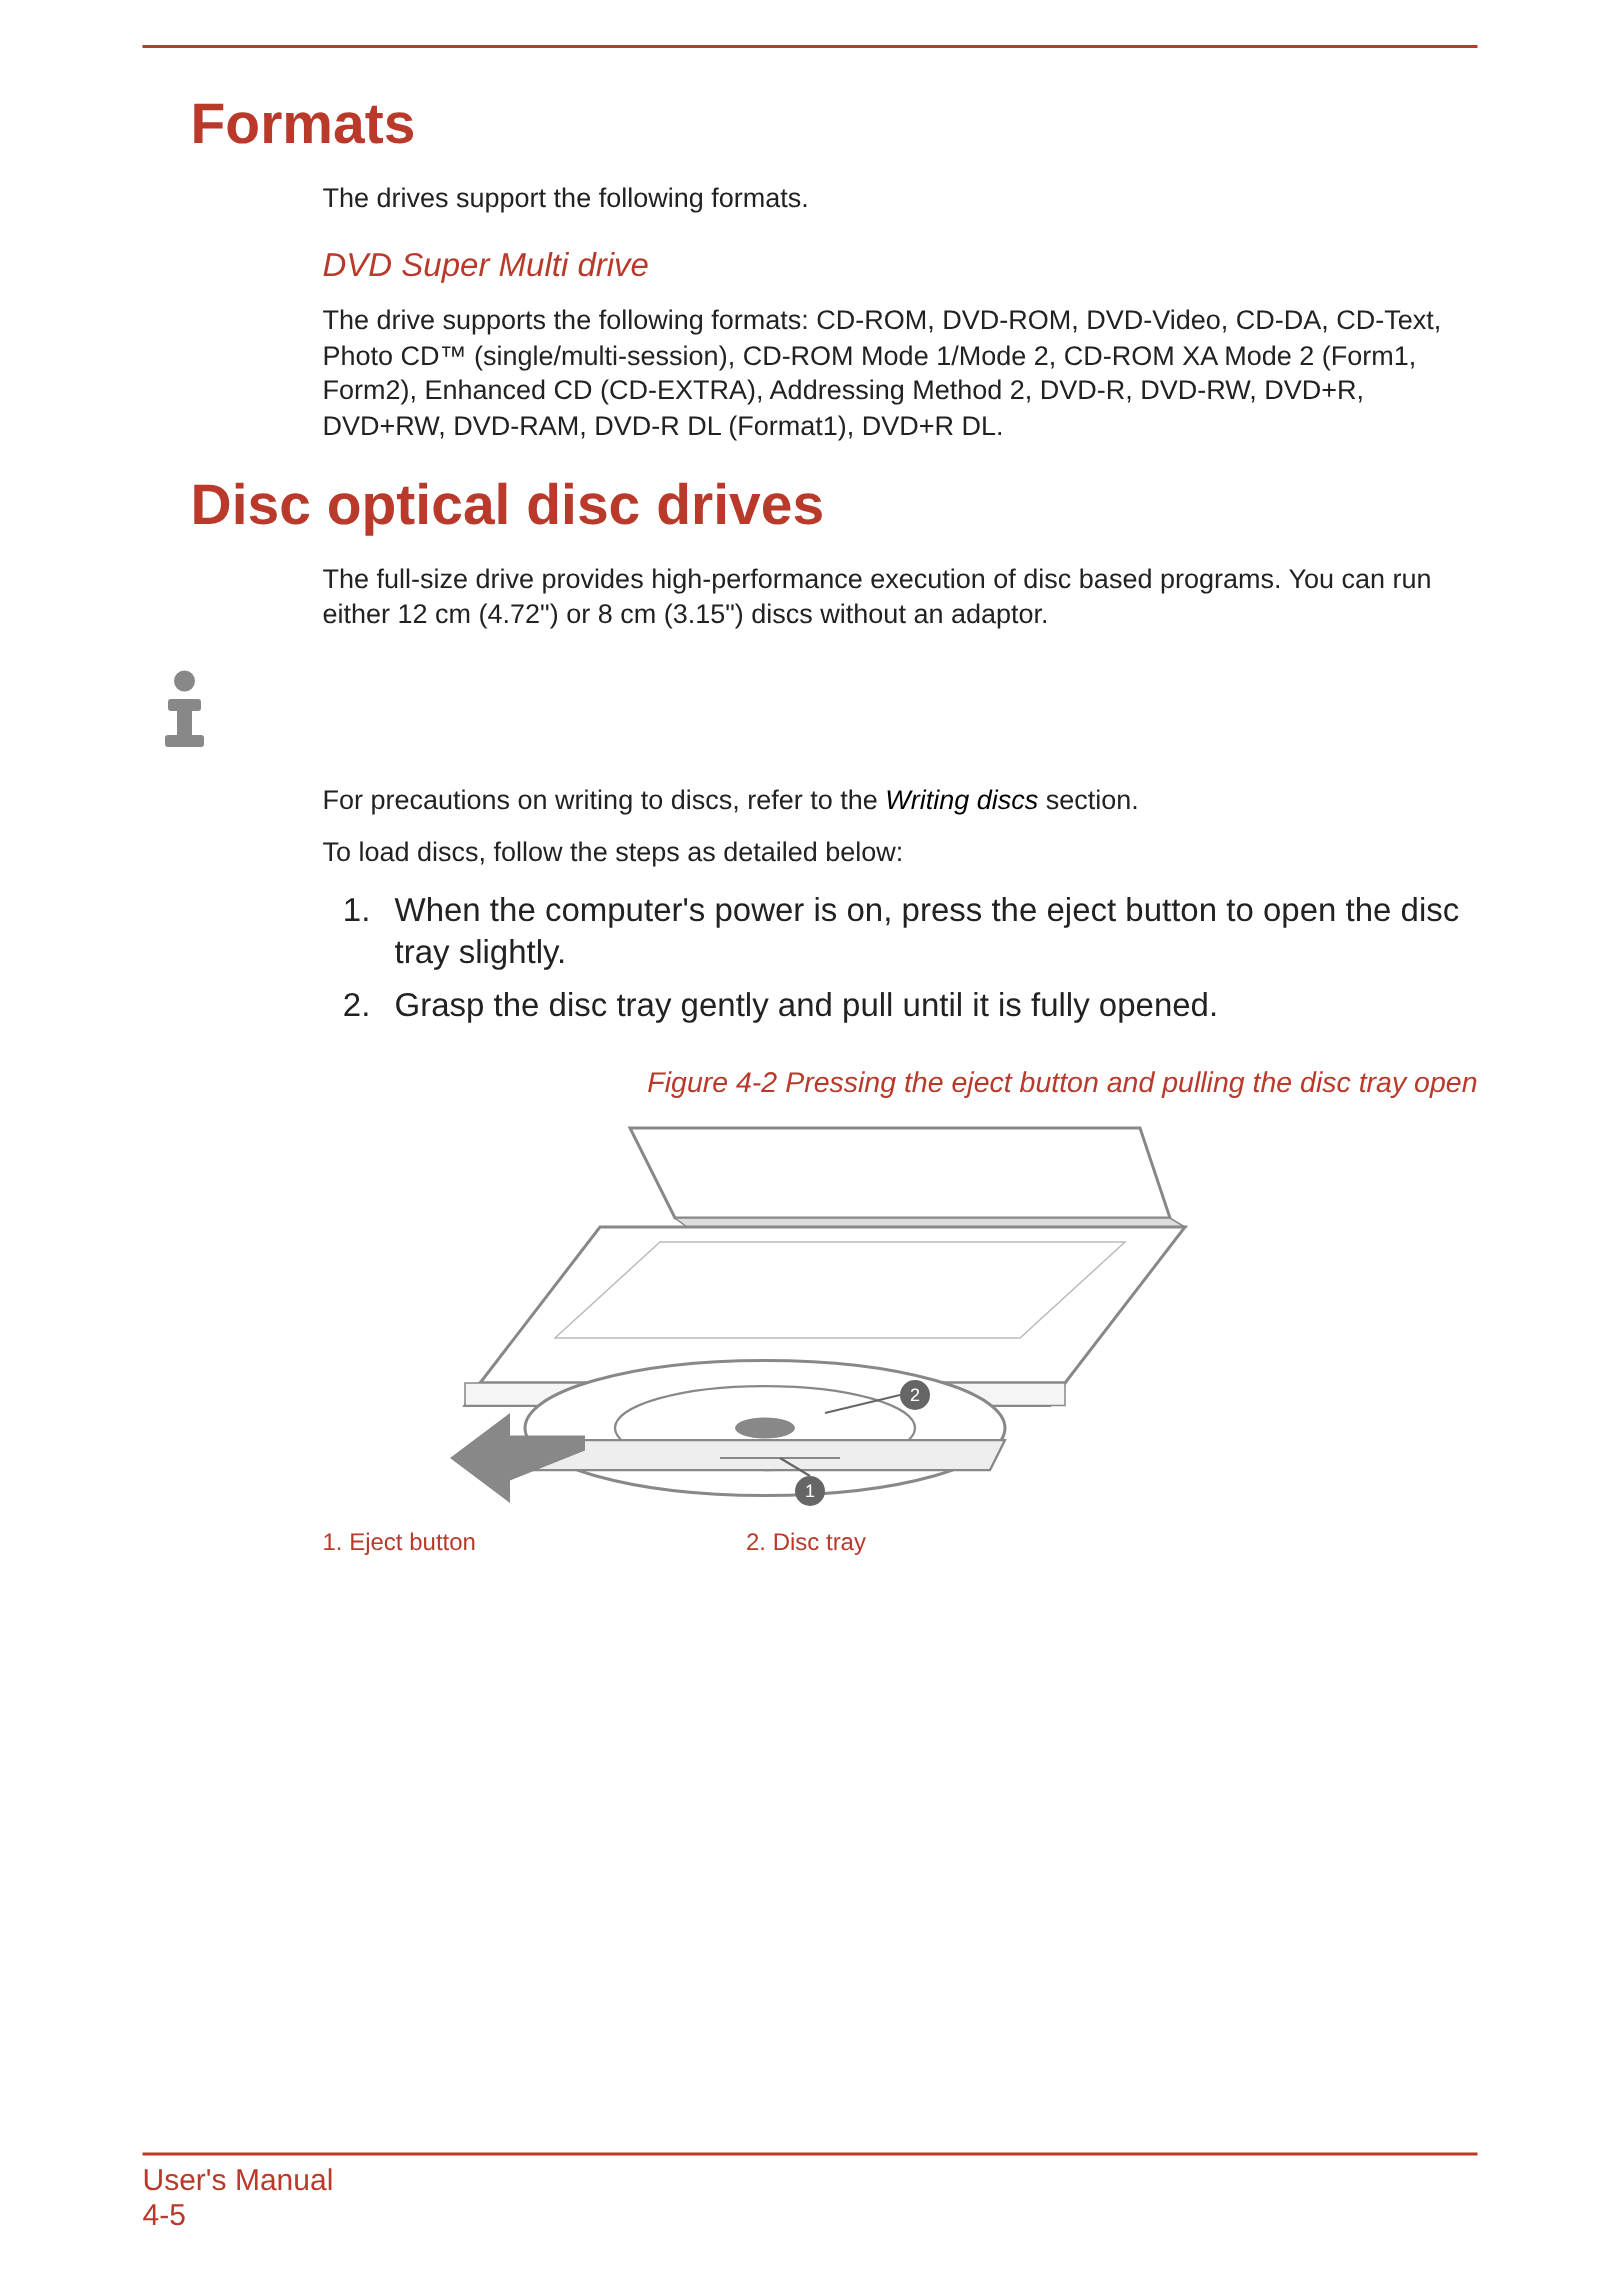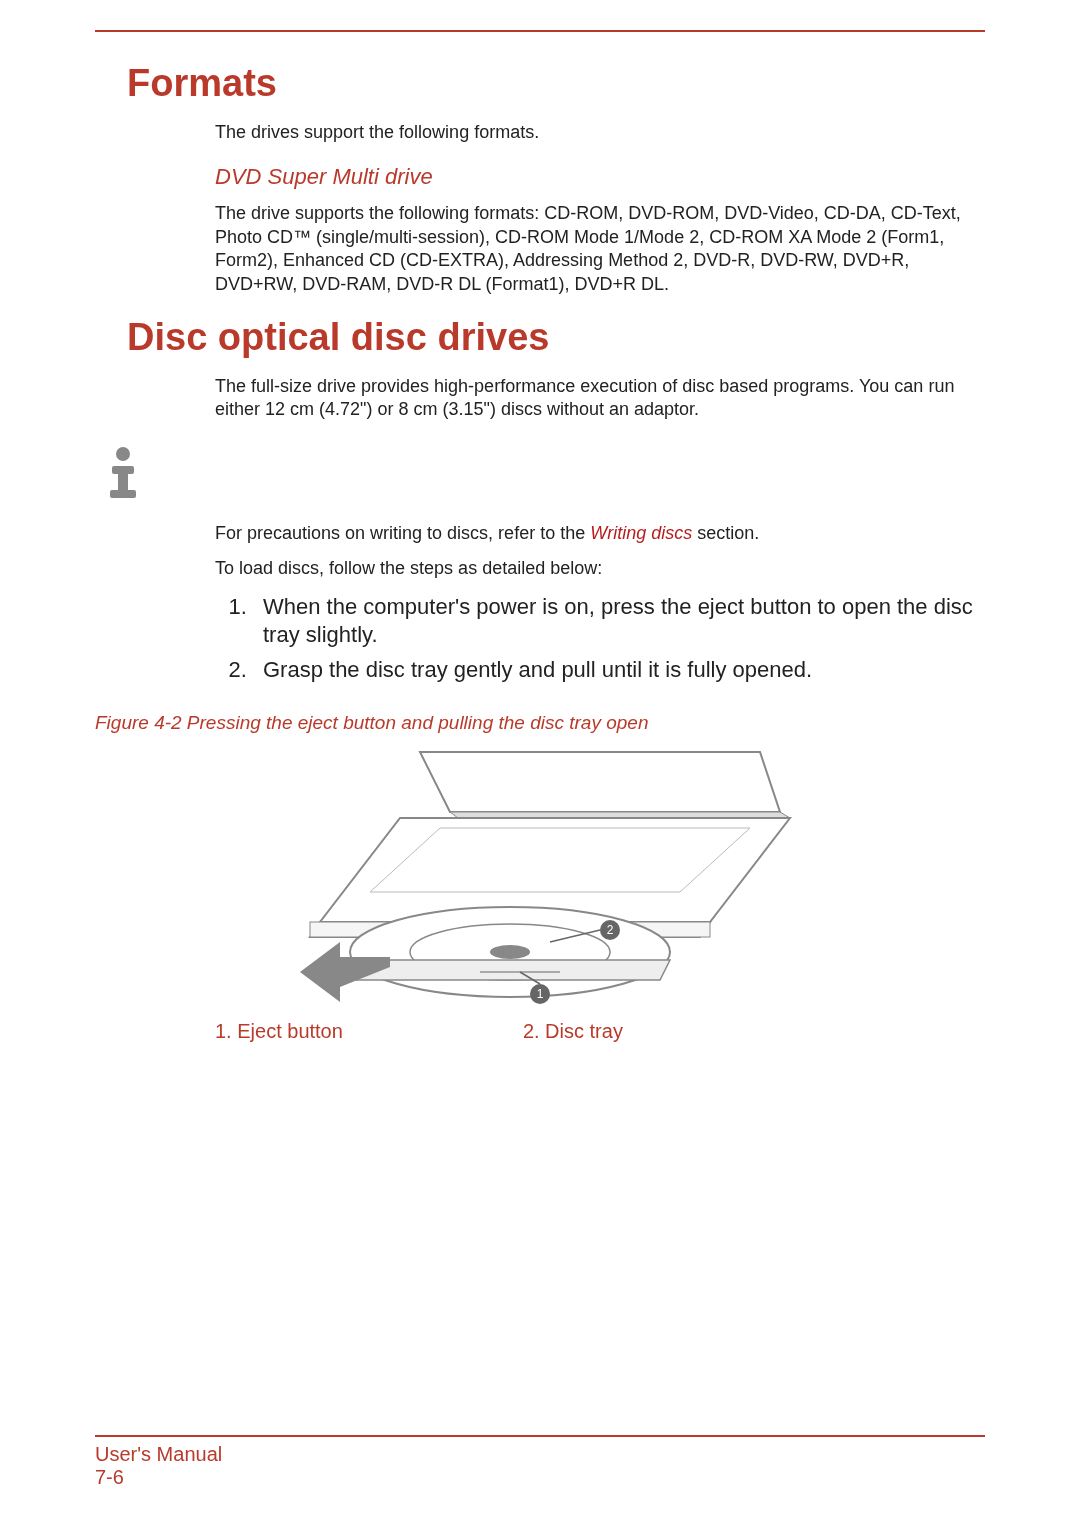--- a/index.html
+++ b/index.html
@@ -37,21 +37,21 @@
   }
   .body-text {
     color: #222;
     font-size: 18px;
     line-height: 1.3;
     margin-left: 120px;
     margin-right: 0;
     margin-bottom: 20px;
   }
   .body-text.tight { margin-bottom: 12px; }
-  .link-span { color: #b91c1c; font-style: italic; }
+  .link-span { color: #000000; font-style: italic; }
   .note-row {
     display: flex;
     align-items: flex-start;
     margin-bottom: 24px;
     margin-left: 0;
   }
   .info-icon {
     width: 56px;
     flex: 0 0 56px;
     display: flex;
@@ -76,35 +76,36 @@
   }
   ol.steps li {
     line-height: 1.3;
     margin-bottom: 6px;
     padding-left: 10px;
   }
   .figure-caption {
     color: #b93a2b;
     font-style: italic;
     font-size: 19px;
+    text-align: right;
     margin-right: 0;
     margin-bottom: 8px;
     margin-top: 28px;
   }
   .figure-area {
     display: flex;
     justify-content: center;
     margin-bottom: 8px;
   }
   .figure-labels {
     margin-left: 120px;
     display: flex;
     gap: 180px;
     color: #b93a2b;
-    font-size: 20px;
+    font-size: 16px;
   }
   .footer {
     position: absolute;
     bottom: 32px;
     left: 95px;
     right: 95px;
   }
   .footer-row {
     display: flex;
     justify-content: space-between;
@@ -189,15 +190,15 @@
 
 <div class="figure-labels">
   <span>1. Eject button</span>
   <span>2. Disc tray</span>
 </div>
 
 <div class="footer">
   <div class="bottom-rule"></div>
   <div class="footer-row">
     <span>User's Manual</span>
-    <span>7-6</span>
+    <span>4-5</span>
   </div>
 </div>
 
 </body></html>

